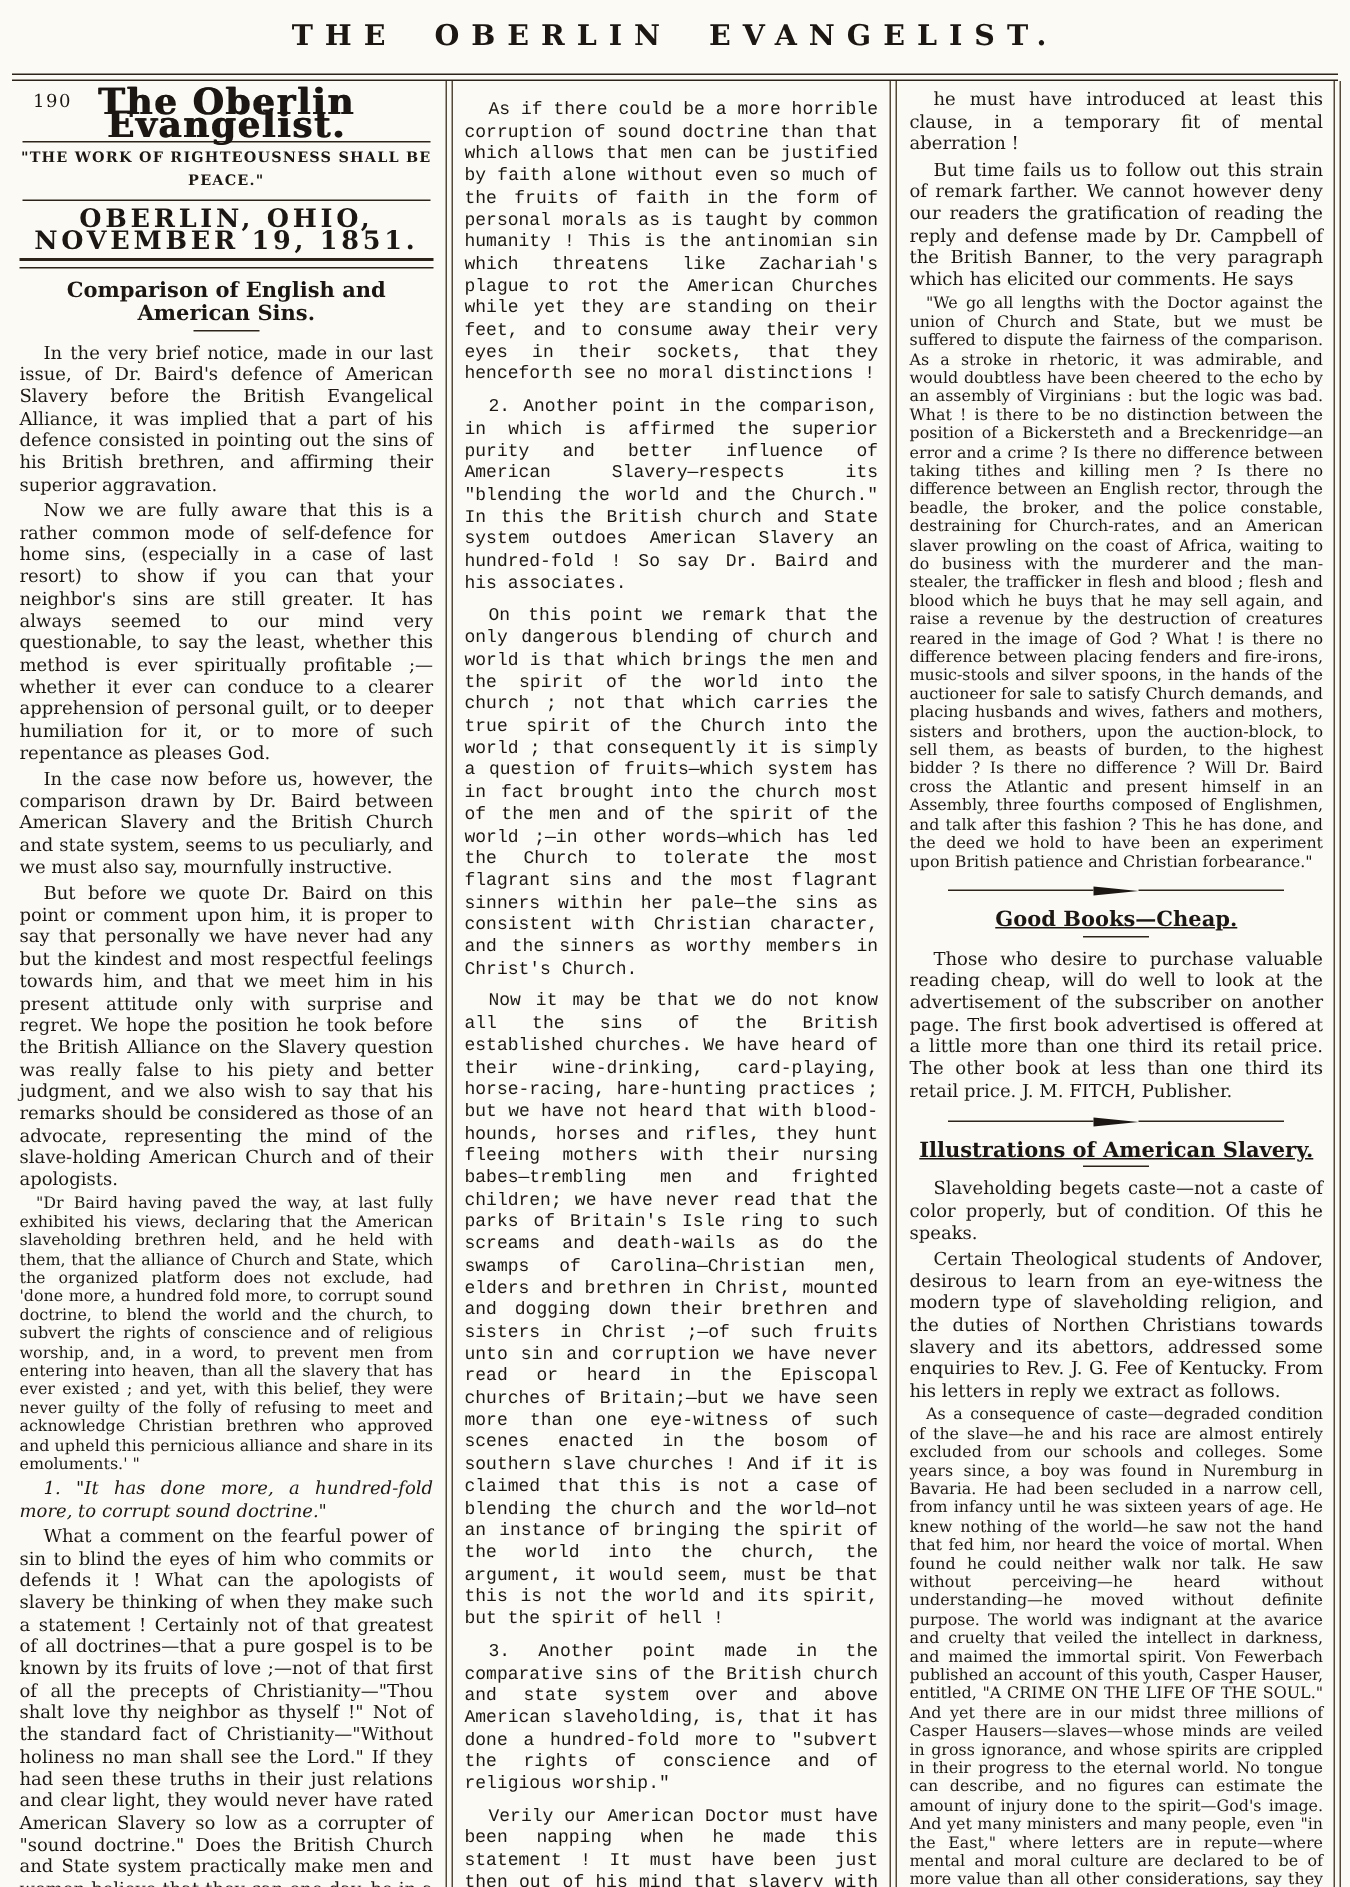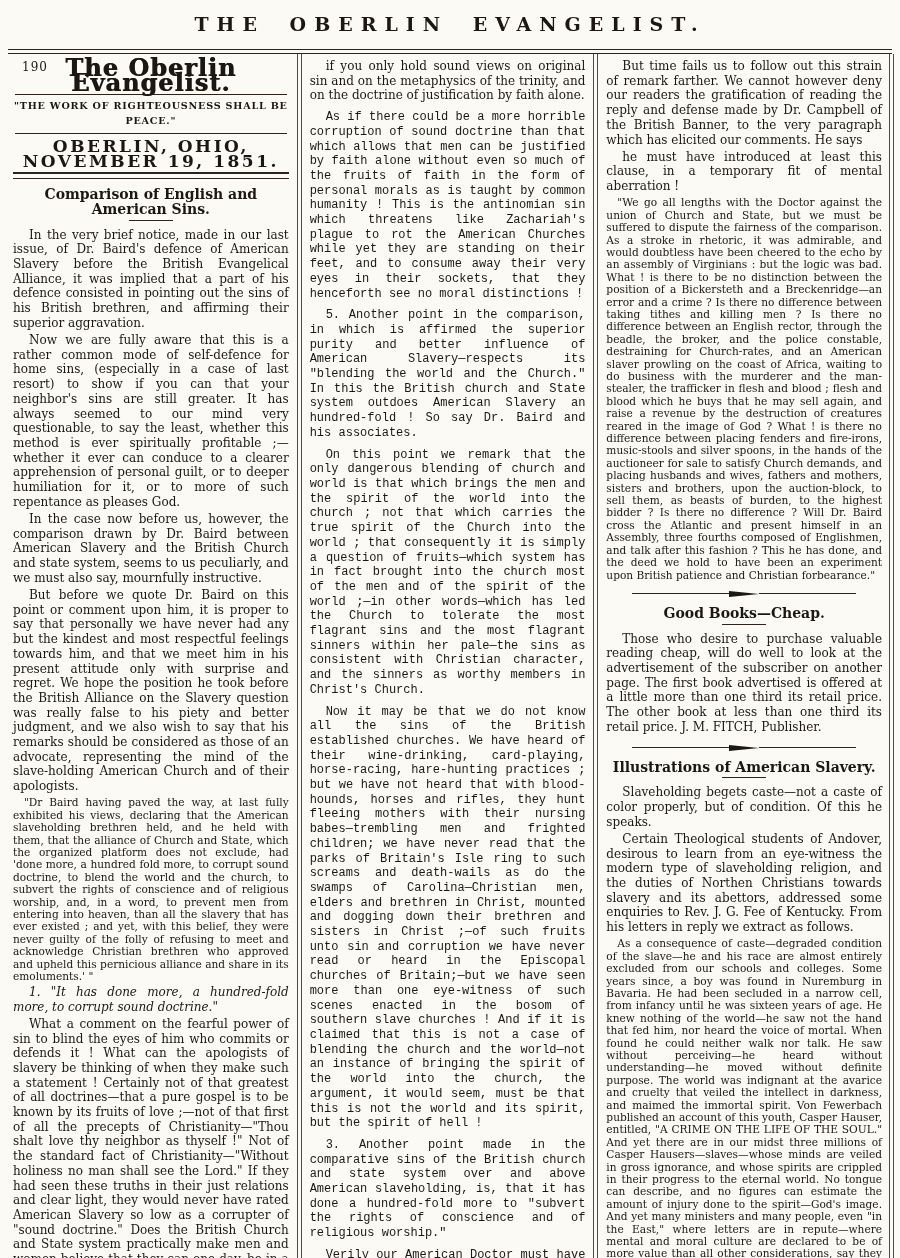--- a/index.html
+++ b/index.html
@@ -26,21 +26,21 @@
   
   .mast-title { text-align:center; font-size:24px; font-weight:bold; letter-spacing:1px; margin:2px 0 4px 0;
                 font-family:"DejaVu Serif", serif; text-shadow:0.6px 0 0 #1c1712; }
   .thin-rule { border-top:1px solid #2c241b; margin:3px 2px; }
   .motto { text-align:center; font-size:9.6px; font-weight:bold; letter-spacing:0.8px; margin:4px 0; }
   .dateline { text-align:center; font-size:17px; font-weight:bold; letter-spacing:2.5px; margin:5px 0 4px 0; }
   .thick-rule { height:4px; border-top:2.5px solid #2c241b; border-bottom:1px solid #2c241b; margin:0 0 8px 0; }
   
   .article-title { text-align:center; font-weight:bold; font-size:14px; margin:1px 0 3px 0; text-indent:0; }
   .title-underline { width:44px; border-top:1.3px solid #2c241b; margin:0 auto 7px auto; }
-  .section-title { text-align:center; font-weight:bold; font-size:14px; margin:2px 0 3px 0; }
+  .section-title { text-align:center; font-weight:bold; font-size:14px; margin:2px 0 3px 0;text-decoration:underline; }
   
   .ornament { display:flex; align-items:center; margin:9px 26px 8px 26px; height:8px; }
   .orn-line { flex:1 1 auto; border-top:1px solid #2c241b; }
   .orn-arrow { width:0; height:0; border-left:30px solid #1c1712; border-top:3.5px solid transparent; border-bottom:3.5px solid transparent; }
 </style>
 </head>
 <body>
 
 <div class="page">
 
@@ -71,36 +71,35 @@
           <p class="small">"Dr Baird having paved the way, at last fully exhibited his views, declaring that the American slaveholding brethren held, and he held with them, that the alliance of Church and State, which the organized platform does not exclude, had 'done more, a hundred fold more, to corrupt sound doctrine, to blend the world and the church, to subvert the rights of conscience and of religious worship, and, in a word, to prevent men from entering into heaven, than all the slavery that has ever existed ; and yet, with this belief, they were never guilty of the folly of refusing to meet and acknowledge Christian brethren who approved and upheld this pernicious alliance and share in its emoluments.' "</p>
           <p class="italic">1.  "It has done more, a hundred-fold more, to corrupt sound doctrine."</p>
           <p>What a comment on the fearful power of sin to blind the eyes of him who commits or defends it !  What can the apologists of slavery be thinking of when they make such a statement !  Certainly not of that greatest of all doctrines—that a pure gospel is to be known by its fruits of love ;—not of that first of all the precepts of Christianity—"Thou shalt love thy neighbor as thyself !"  Not of the standard fact of Christianity—"Without holiness no man shall see the Lord."  If they had seen these truths in their just relations and clear light, they would never have rated American Slavery so low as a corrupter of "sound doctrine."  Does the British Church and State system practically make men and women believe that they can one day, be in a most ecstatic frame of spiritual joy, and the next day, sell off some of their own family in human shambles for seven dollars per pound ?  Does it lead its advocates to forbid the reading of the Bible, and even the learning to read at all ?  Does it so corrupt sound doctrine as substantially to divorce religion from morality, and make men believe that they can be good Christians while yet they steal and sell their own offspring, deny to them the marriage relation, tear asunder mothers and children forever, and by law make into chattels and things those whom God made as intelligent, as sentient, and as immortal as themselves ?</p>
         </div>
     </div>
 
     <div class="divider-v"></div>
 
     <div class="col">
       <div>
-          <p>if you only hold sound views on original sin and on the metaphysics of the trinity, and on the doctrine of justification by faith alone.</p>
           <p class="num">As if there could be a more horrible corruption of sound doctrine than that which allows that men can be justified by faith alone without even so much of the fruits of faith in the form of personal morals as is taught by common humanity !  This is the antinomian sin which threatens like Zachariah's plague to rot the American Churches while yet they are standing on their feet, and to consume away their very eyes in their sockets, that they henceforth see no moral distinctions !</p>
-          <p class="num">5.  Another point in the comparison, in which is affirmed the superior purity and better influence of American Slavery—respects its "blending the world and the Church."  In this the British church and State system outdoes American Slavery an hundred-fold !  So say Dr. Baird and his associates.</p>
+          <p class="num">2.  Another point in the comparison, in which is affirmed the superior purity and better influence of American Slavery—respects its "blending the world and the Church."  In this the British church and State system outdoes American Slavery an hundred-fold !  So say Dr. Baird and his associates.</p>
           <p class="num">On this point we remark that the only dangerous blending of church and world is that which brings the men and the spirit of the world into the church ; not that which carries the true spirit of the Church into the world ; that consequently it is simply a question of fruits—which system has in fact brought into the church most of the men and of the spirit of the world ;—in other words—which has led the Church to tolerate the most flagrant sins and the most flagrant sinners within her pale—the sins as consistent with Christian character, and the sinners as worthy members in Christ's Church.</p>
           <p class="num">Now it may be that we do not know all the sins of the British established churches.  We have heard of their wine-drinking, card-playing, horse-racing, hare-hunting practices ; but we have not heard that with blood-hounds, horses and rifles, they hunt fleeing mothers with their nursing babes—trembling men and frighted children; we have never read that the parks of Britain's Isle ring to such screams and death-wails as do the swamps of Carolina—Christian men, elders and brethren in Christ, mounted and dogging down their brethren and sisters in Christ ;—of such fruits unto sin and corruption we have never read or heard in the Episcopal churches of Britain;—but we have seen more than one eye-witness of such scenes enacted in the bosom of southern slave churches !  And if it is claimed that this is not a case of blending the church and the world—not an instance of bringing the spirit of the world into the church, the argument, it would seem, must be that this is not the world and its spirit, but the spirit of hell !</p>
           <p class="num">3.  Another point made in the comparative sins of the British church and state system over and above American slaveholding, is, that it has done a hundred-fold more to "subvert the rights of conscience and of religious worship."</p>
           <p class="num">Verily our American Doctor must have been napping when he made this statement !  It must have been just then out of his mind that slavery with one fell sweep annihilates all rights of conscience ; for what rights of conscience can remain to a chattel ?  There is no more to be said about rights of conscience, after the blight of slavery has struck a man.  He has no business to have any conscience !  He must have no conscience about his marital relations, or the purity of his daughters, or the parental training of his children, or his worship of God, or his reading of the Bible, or even about taking time enough to pray !  Now we cannot for a moment suppose that Dr. Baird did not know these patent facts about American Slavery, or that having them before his mind, he deliberately affirmed that the British church and state system had done a hundred-fold worse than this in the line of subverting rights of conscience ; or that Dr. Baird does not know that the sanction and defence of slavery by himself and by those for whom he speaks covers all these things, for the good reason that they absolutely inhere in the system of American slavery, and can never be got out of it till you dissolve the system : all these things we are sure that Dr. Baird —not napping — would very well know ;  and therefore our charity shuts us up to the conclusion that</p>
         </div>
     </div>
 
     <div class="divider-v"></div>
 
     <div class="col">
       <div>
+          <p>he must have introduced at least this clause, in a temporary fit of mental aberration !</p>
           <p>But time fails us to follow out this strain of remark farther.   We cannot however deny our readers the gratification of reading the reply and defense made by Dr. Campbell of the British Banner, to the very paragraph which has elicited our comments.   He says</p>
-          <p>he must have introduced at least this clause, in a temporary fit of mental aberration !</p>
           <p class="small">"We go all lengths with the Doctor against the union of Church and State, but we must be suffered to dispute the fairness of the comparison.  As a stroke in rhetoric, it was admirable, and would doubtless have been cheered to the echo by an assembly of Virginians : but the logic was bad.  What ! is there to be no distinction between the position of a Bickersteth and a Breckenridge—an error and a crime ?  Is there no difference between taking tithes and killing men ?  Is there no difference between an English rector, through the beadle, the broker, and the police constable, destraining for Church-rates, and an American slaver prowling on the coast of Africa, waiting to do business with the murderer and the man-stealer, the trafficker in flesh and blood ; flesh and blood which he buys that he may sell again, and raise a revenue by the destruction of creatures reared in the image of God ?  What ! is there no difference between placing fenders and fire-irons, music-stools and silver spoons, in the hands of the auctioneer for sale to satisfy Church demands, and placing husbands and wives, fathers and mothers, sisters and brothers, upon the auction-block, to sell them, as beasts of burden, to the highest bidder ?  Is there no difference ?  Will Dr. Baird cross the Atlantic and present himself in an Assembly, three fourths composed of Englishmen, and talk after this fashion ?  This he has done, and the deed we hold to have been an experiment upon British patience and Christian forbearance."</p>
         </div>
 
       <div class="ornament">
         <span class="orn-line"></span>
         <span class="orn-arrow"></span>
         <span class="orn-line"></span>
       </div>
 
       <div class="section-title">Good Books—Cheap.</div>

